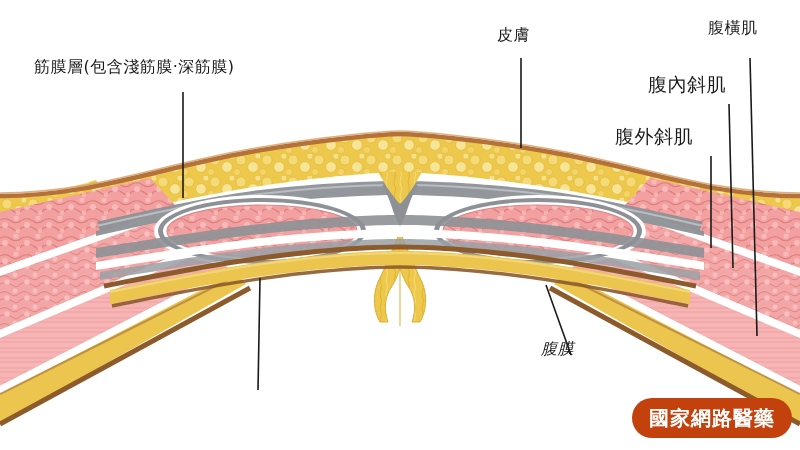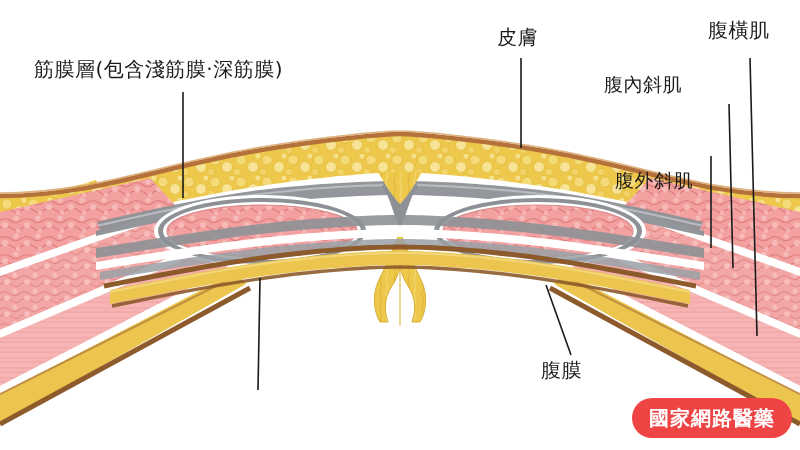--- a/index.html
+++ b/index.html
@@ -1,24 +1,24 @@
 <!DOCTYPE html>
 <html><head>
 <meta charset="utf-8">
 <style>
   html,body{margin:0;padding:0;background:#fff;}
   body{width:800px;height:450px;overflow:hidden;
        font-family:"DejaVu Sans","Liberation Sans",sans-serif;}
   #stage{position:relative;width:800px;height:450px;background:#ffffff;}
   #art{position:absolute;left:0;top:0;width:800px;height:450px;}
-  .lbl{position:absolute;color:#1a1a1a;font-size:20px;line-height:1.1;
+  .lbl{position:absolute;color:#1a1a1a;font-size:16px;line-height:1.1;
        white-space:nowrap;letter-spacing:.5px;}
   .lbl.sm{font-size:19px;}
   .badge{position:absolute;left:632px;top:398px;width:160px;height:40px;
-         border-radius:20px;background:#ef4444;
+         border-radius:20px;background:#c2410c;
          display:flex;align-items:center;justify-content:center;}
   .badge span{color:#ffffff;font-size:20px;letter-spacing:1px;
               font-weight:700;}
 </style>
 </head>
 <body>
 
 <div id="stage">
 
   <svg id="art" viewBox="0 0 800 450">
@@ -201,24 +201,24 @@
       <line x1="546" y1="285" x2="571" y2="355"></line>
     </g>
   </svg>
 
   <div class="lbl" style="left:34px;top:58px;">筋膜層(包含淺筋膜‧深筋膜)</div>
 
   <div class="lbl" style="left:497px;top:26px;">皮膚</div>
 
   <div class="lbl" style="left:708px;top:19px;">腹橫肌</div>
 
-  <div class="lbl sm" style="left:604px;top:74px;">腹內斜肌</div>
-
-  <div class="lbl sm" style="left:615px;top:126px;margin-top:44px;">腹外斜肌</div>
-
-
-  <div class="lbl" style="left:541px;top:359px;">腹膜</div>
+  <div class="lbl sm" style="left:648px;top:74px;">腹內斜肌</div>
+
+  <div class="lbl sm" style="left:615px;top:126px;">腹外斜肌</div>
+
+
+  <div class="lbl" style="left:541px;top:340px;font-style:italic;">腹膜</div>
 
   <div class="badge">
     <span>國家網路醫藥</span>
   </div>
 
 </div>
 
 </body></html>

